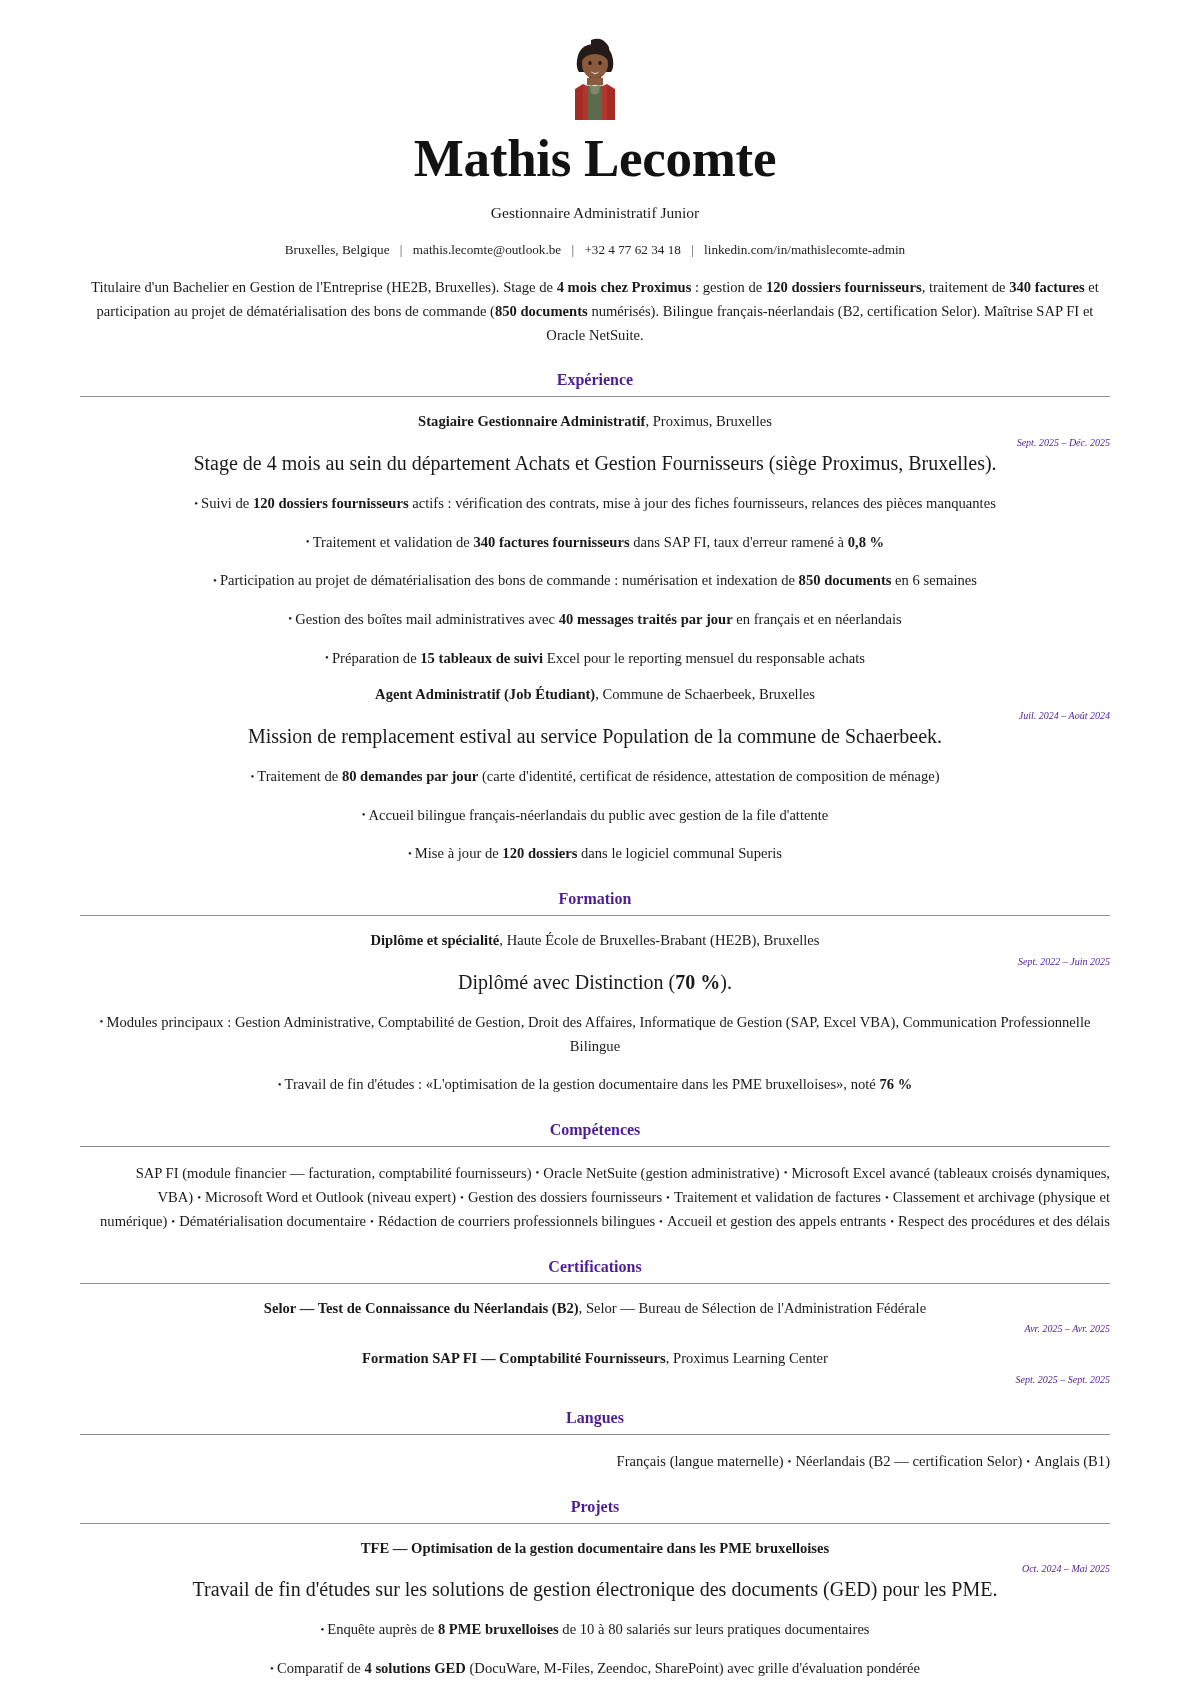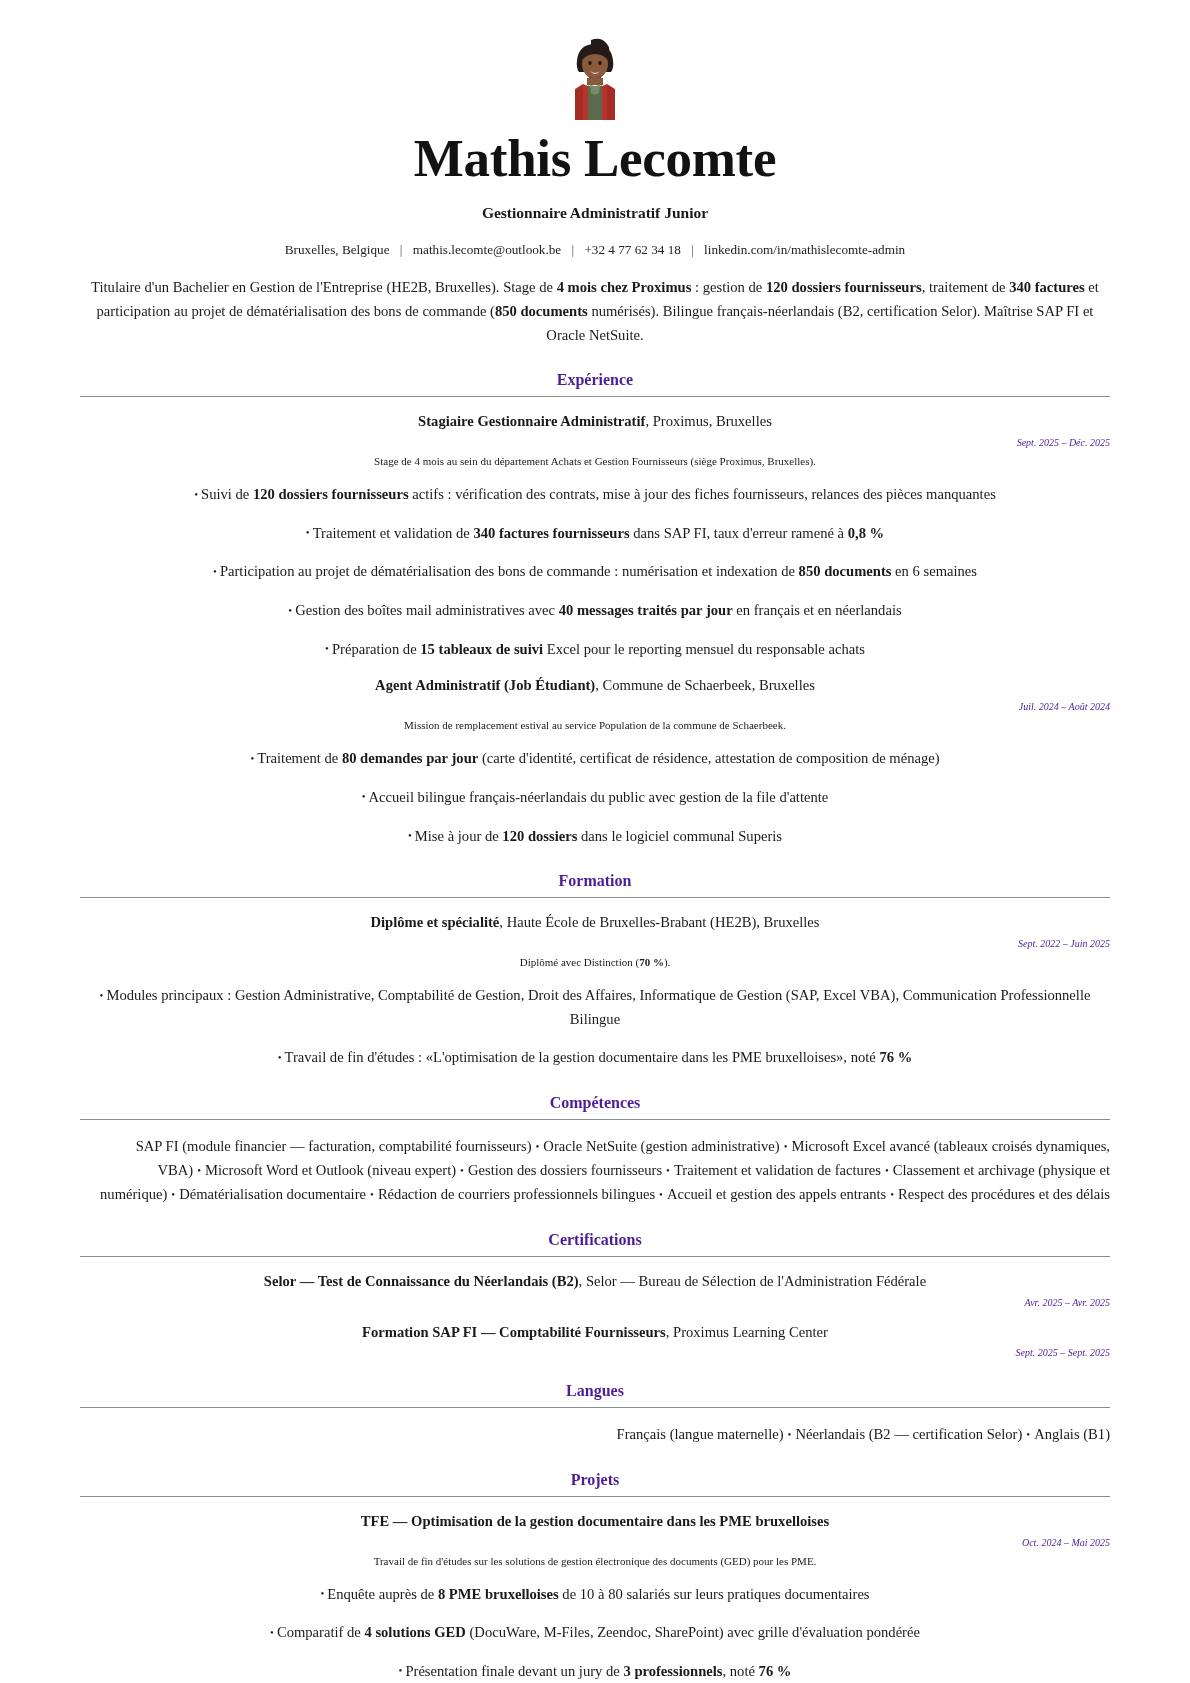--- a/index.html
+++ b/index.html
@@ -46,21 +46,21 @@
     font-size: 53px;
     line-height: 1.08;
     font-weight: bold;
     letter-spacing: -0.3px;
     margin: 4px 0 0 0;
     color: #121212;
   }
   .headline {
     text-align: center;
     font-size: 15.5px;
-    font-weight: bold;
+    font-weight: normal;
     margin-top: 17px;
     color: #1a1a1a;
   }
   .contact {
     text-align: center;
     font-size: 13.2px;
     margin-top: 20px;
     color: #222;
   }
   .contact .sep {
@@ -100,23 +100,22 @@
   }
   .entry-dates {
     text-align: right;
     font-size: 10px;
     font-style: italic;
     margin-top: 4px;
     color: #4c1d95;
   }
   .entry-desc {
     text-align: center;
-    font-size: 11px;
+    font-size: 20px;
     line-height: 1.55;
-    margin-top: 5px;
   }
   .bullets { margin-top: 13px; }
   .bullet {
     text-align: center;
     font-size: 14.6px;
     line-height: 1.62;
     margin-top: 15px;
   }
   .bullet:first-child { margin-top: 8px; }
   .bullet .dot {

